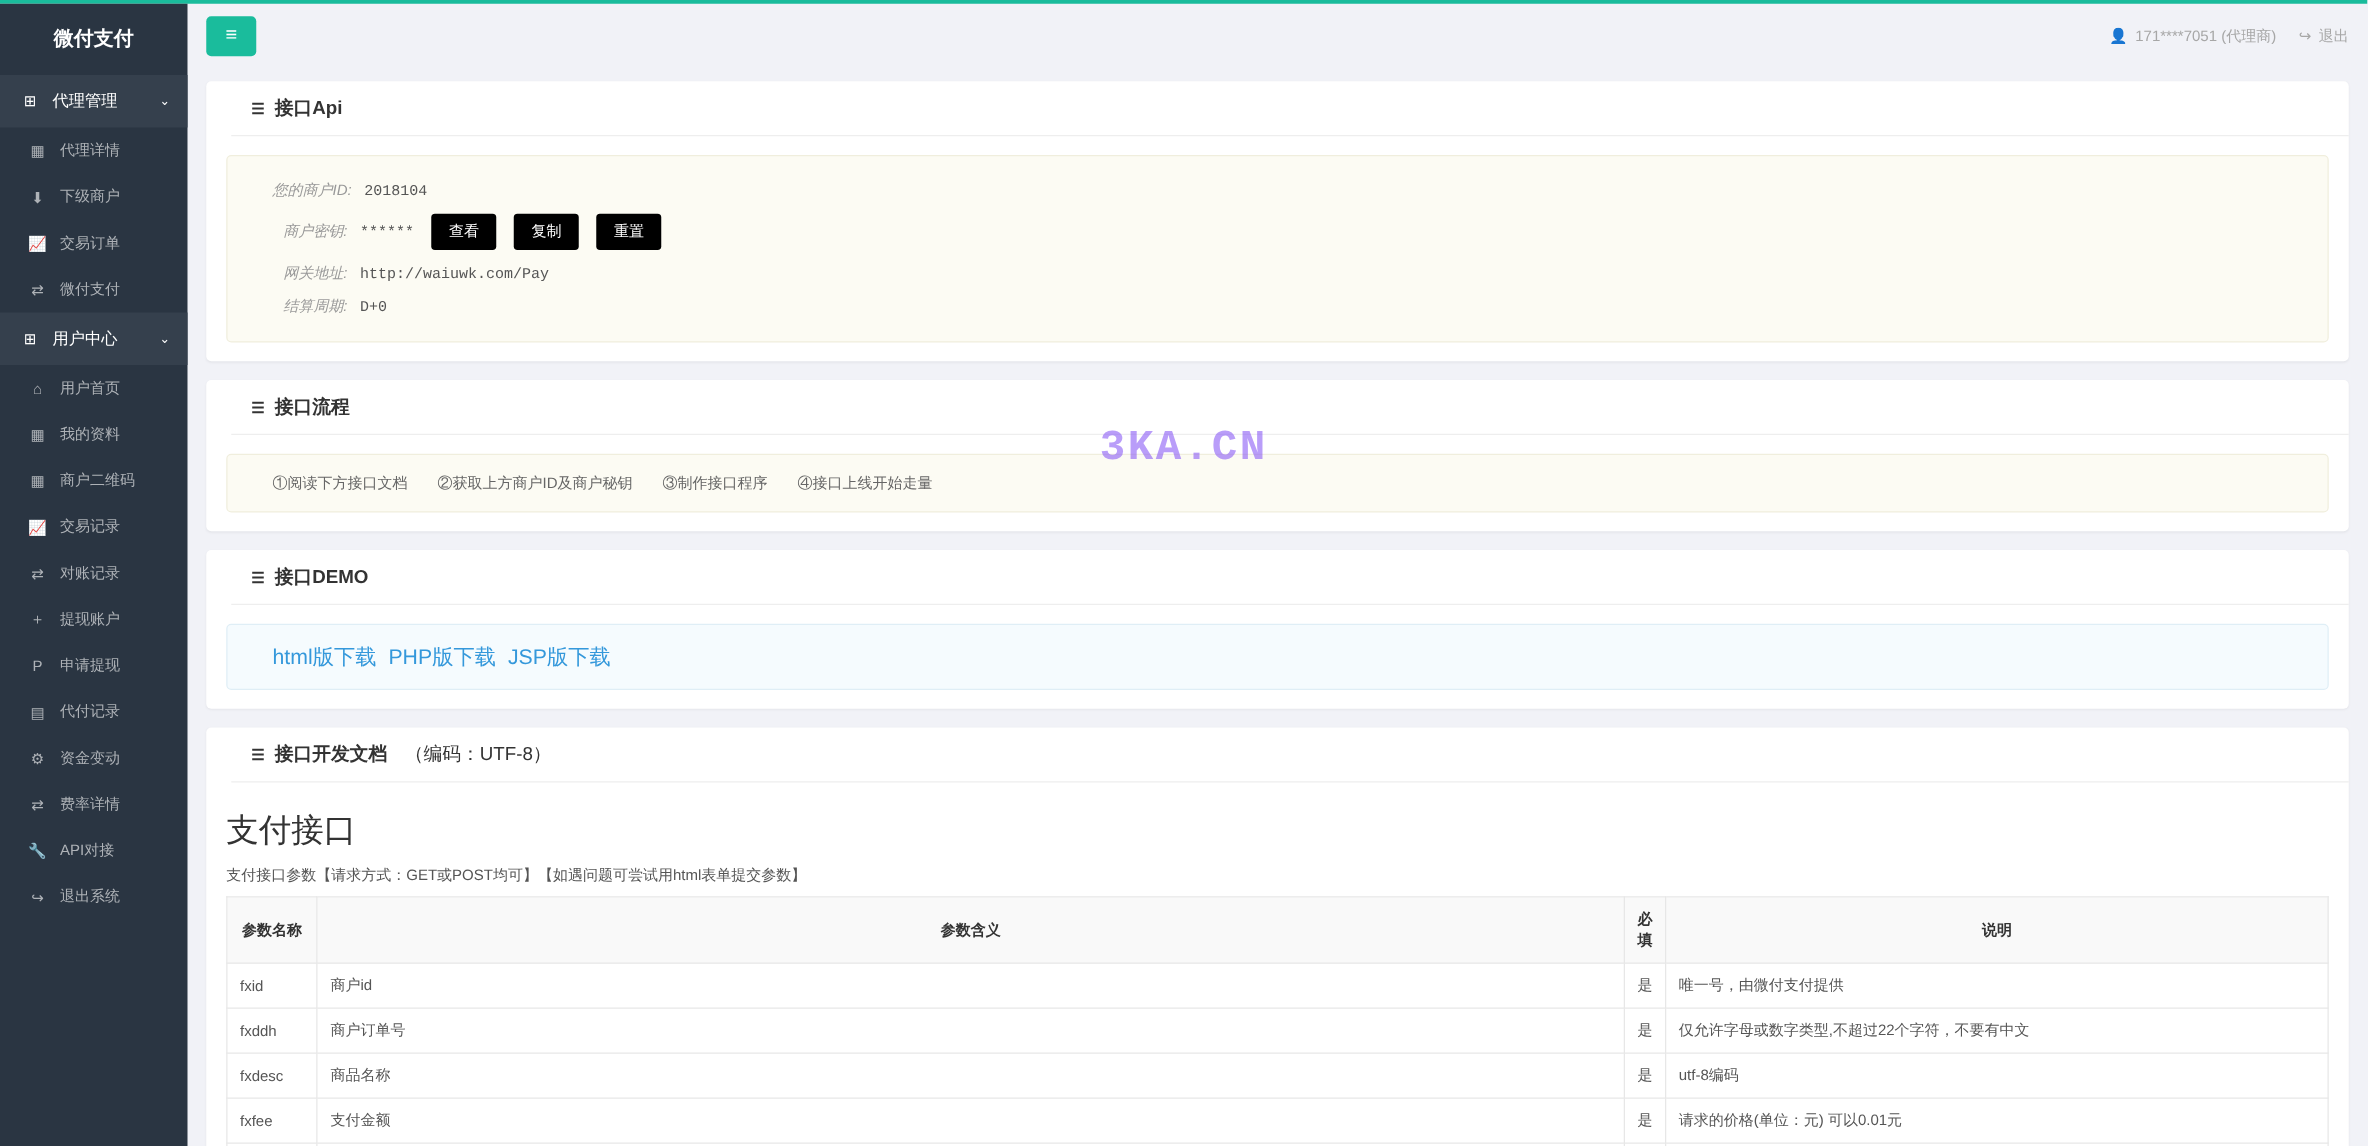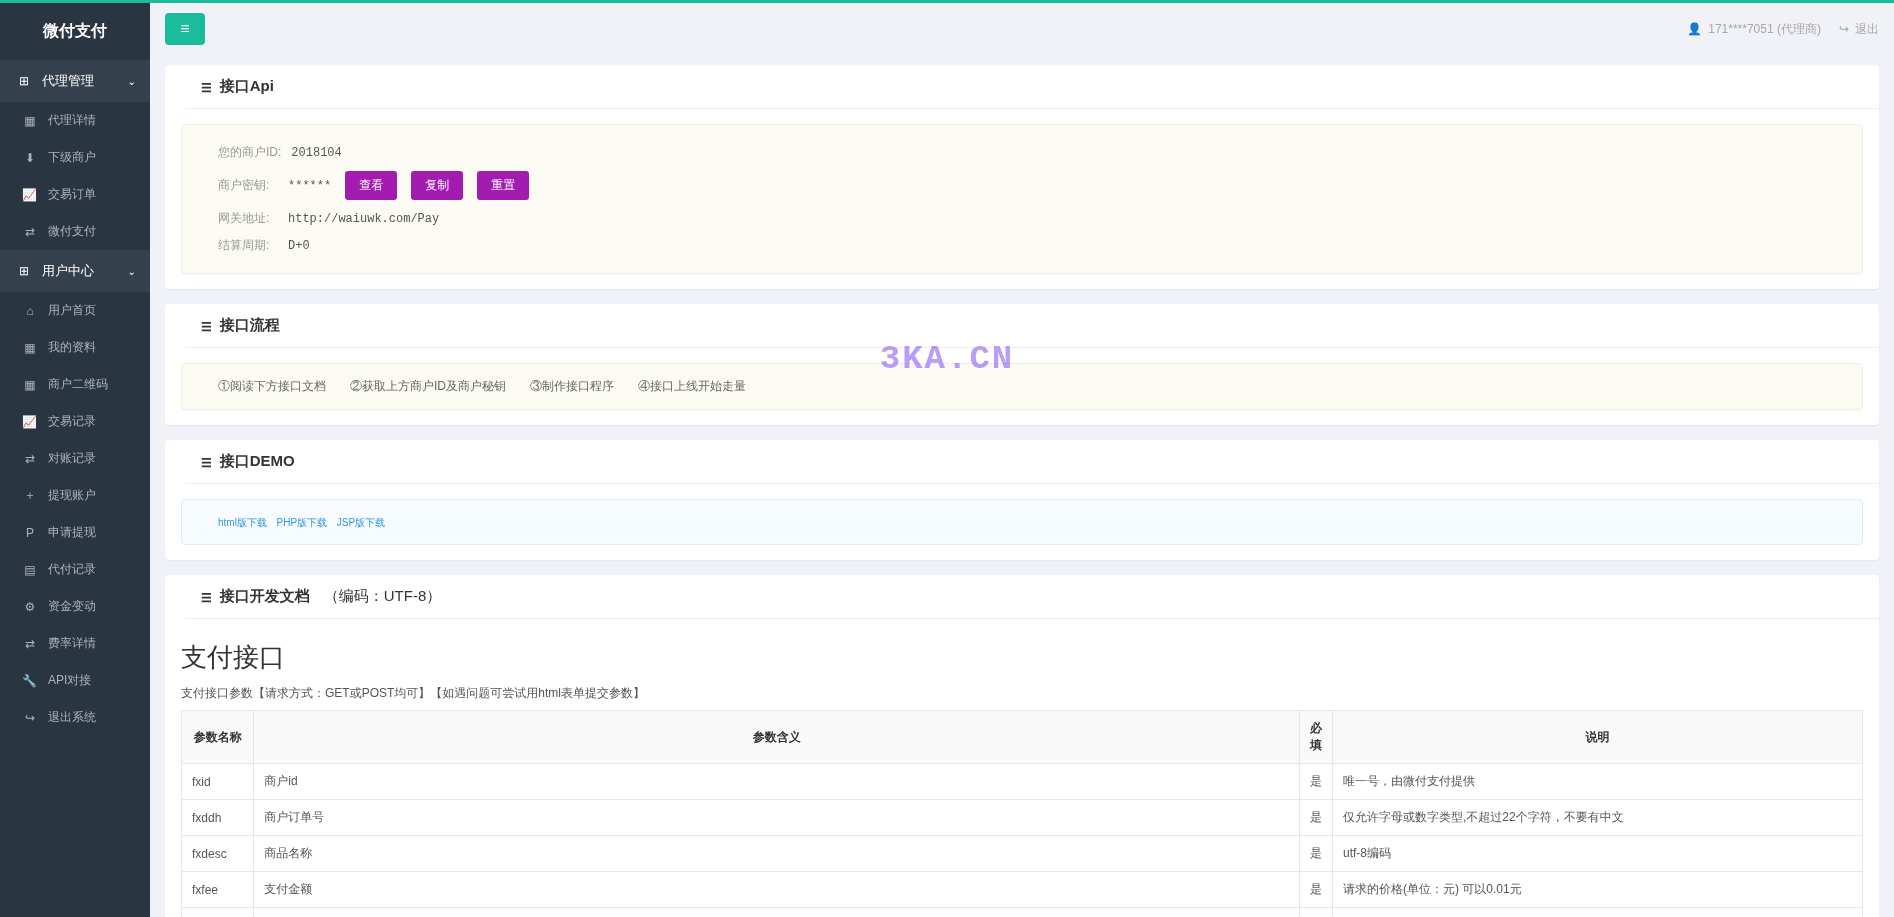--- a/index.html
+++ b/index.html
@@ -24,26 +24,26 @@
 
 .panel { background: #fff; border-radius: 4px; margin-bottom: 15px; box-shadow: 0 1px 2px rgba(0,0,0,0.05); }
 .panel-head { padding: 12px 16px; font-size: 15px; font-weight: bold; display: flex; align-items: center; gap: 8px; border-bottom: 1px solid #eee; margin-left: 20px; }
 .panel-head .head-extra { font-weight: normal; font-size: 15px; margin-left: 6px; }
 .panel-body { padding: 15px 16px; }
 
 .well { background: #fcfbf3; border: 1px solid #f0eedd; border-radius: 4px; padding: 14px 36px; }
 .well.flow { background: #fcfbf3; }
 .well.demo { background: #f5fbfe; border-color: #dfeef6; }
 .kv-row { display: flex; align-items: center; gap: 10px; padding: 5px 0; font-size: 12px; color: #666; }
-.kv-label { min-width: 60px; color: #999; }
+.kv-label { min-width: 60px; text-align: right; color: #999; font-style: italic; }
 .kv-val { color: #555; font-family: Liberation Mono, monospace; }
-.btn-sm { background: #a21caf; color: #fff; border: none; border-radius: 3px; padding: 6px 14px; font-size: 12px; cursor: pointer; margin-left: 4px; }
+.btn-sm { background: #000000; color: #fff; border: none; border-radius: 3px; padding: 6px 14px; font-size: 12px; cursor: pointer; margin-left: 4px; }
 
 .flow-text { color: #666; font-size: 12px; }
-.demo-links a { color: #3498db; text-decoration: none; margin-right: 6px; font-size: 10px; cursor: pointer; }
+.demo-links a { color: #3498db; text-decoration: none; margin-right: 6px; font-size: 17px; cursor: pointer; }
 
 .section-title { font-size: 26px; font-weight: normal; padding: 6px 0 10px; }
 .section-sub { font-size: 12px; color: #555; margin-bottom: 8px; }
 
 table { width: 100%; border-collapse: collapse; background: #fff; font-size: 12px; }
 th, td { border: 1px solid #e7e7e7; padding: 9px 10px; text-align: left; color: #555; }
 th { background: #f9f9f9; text-align: center; font-weight: bold; color: #333; }
 td.c { text-align: center; }
 
 .watermark { position: fixed; top: 340px; left: 50%; transform: translateX(-50%); font-size: 34px; font-weight: bold; color: #8b5cf6; font-family: Liberation Mono, monospace; letter-spacing: 2px; pointer-events: none; opacity: 0.6; }

